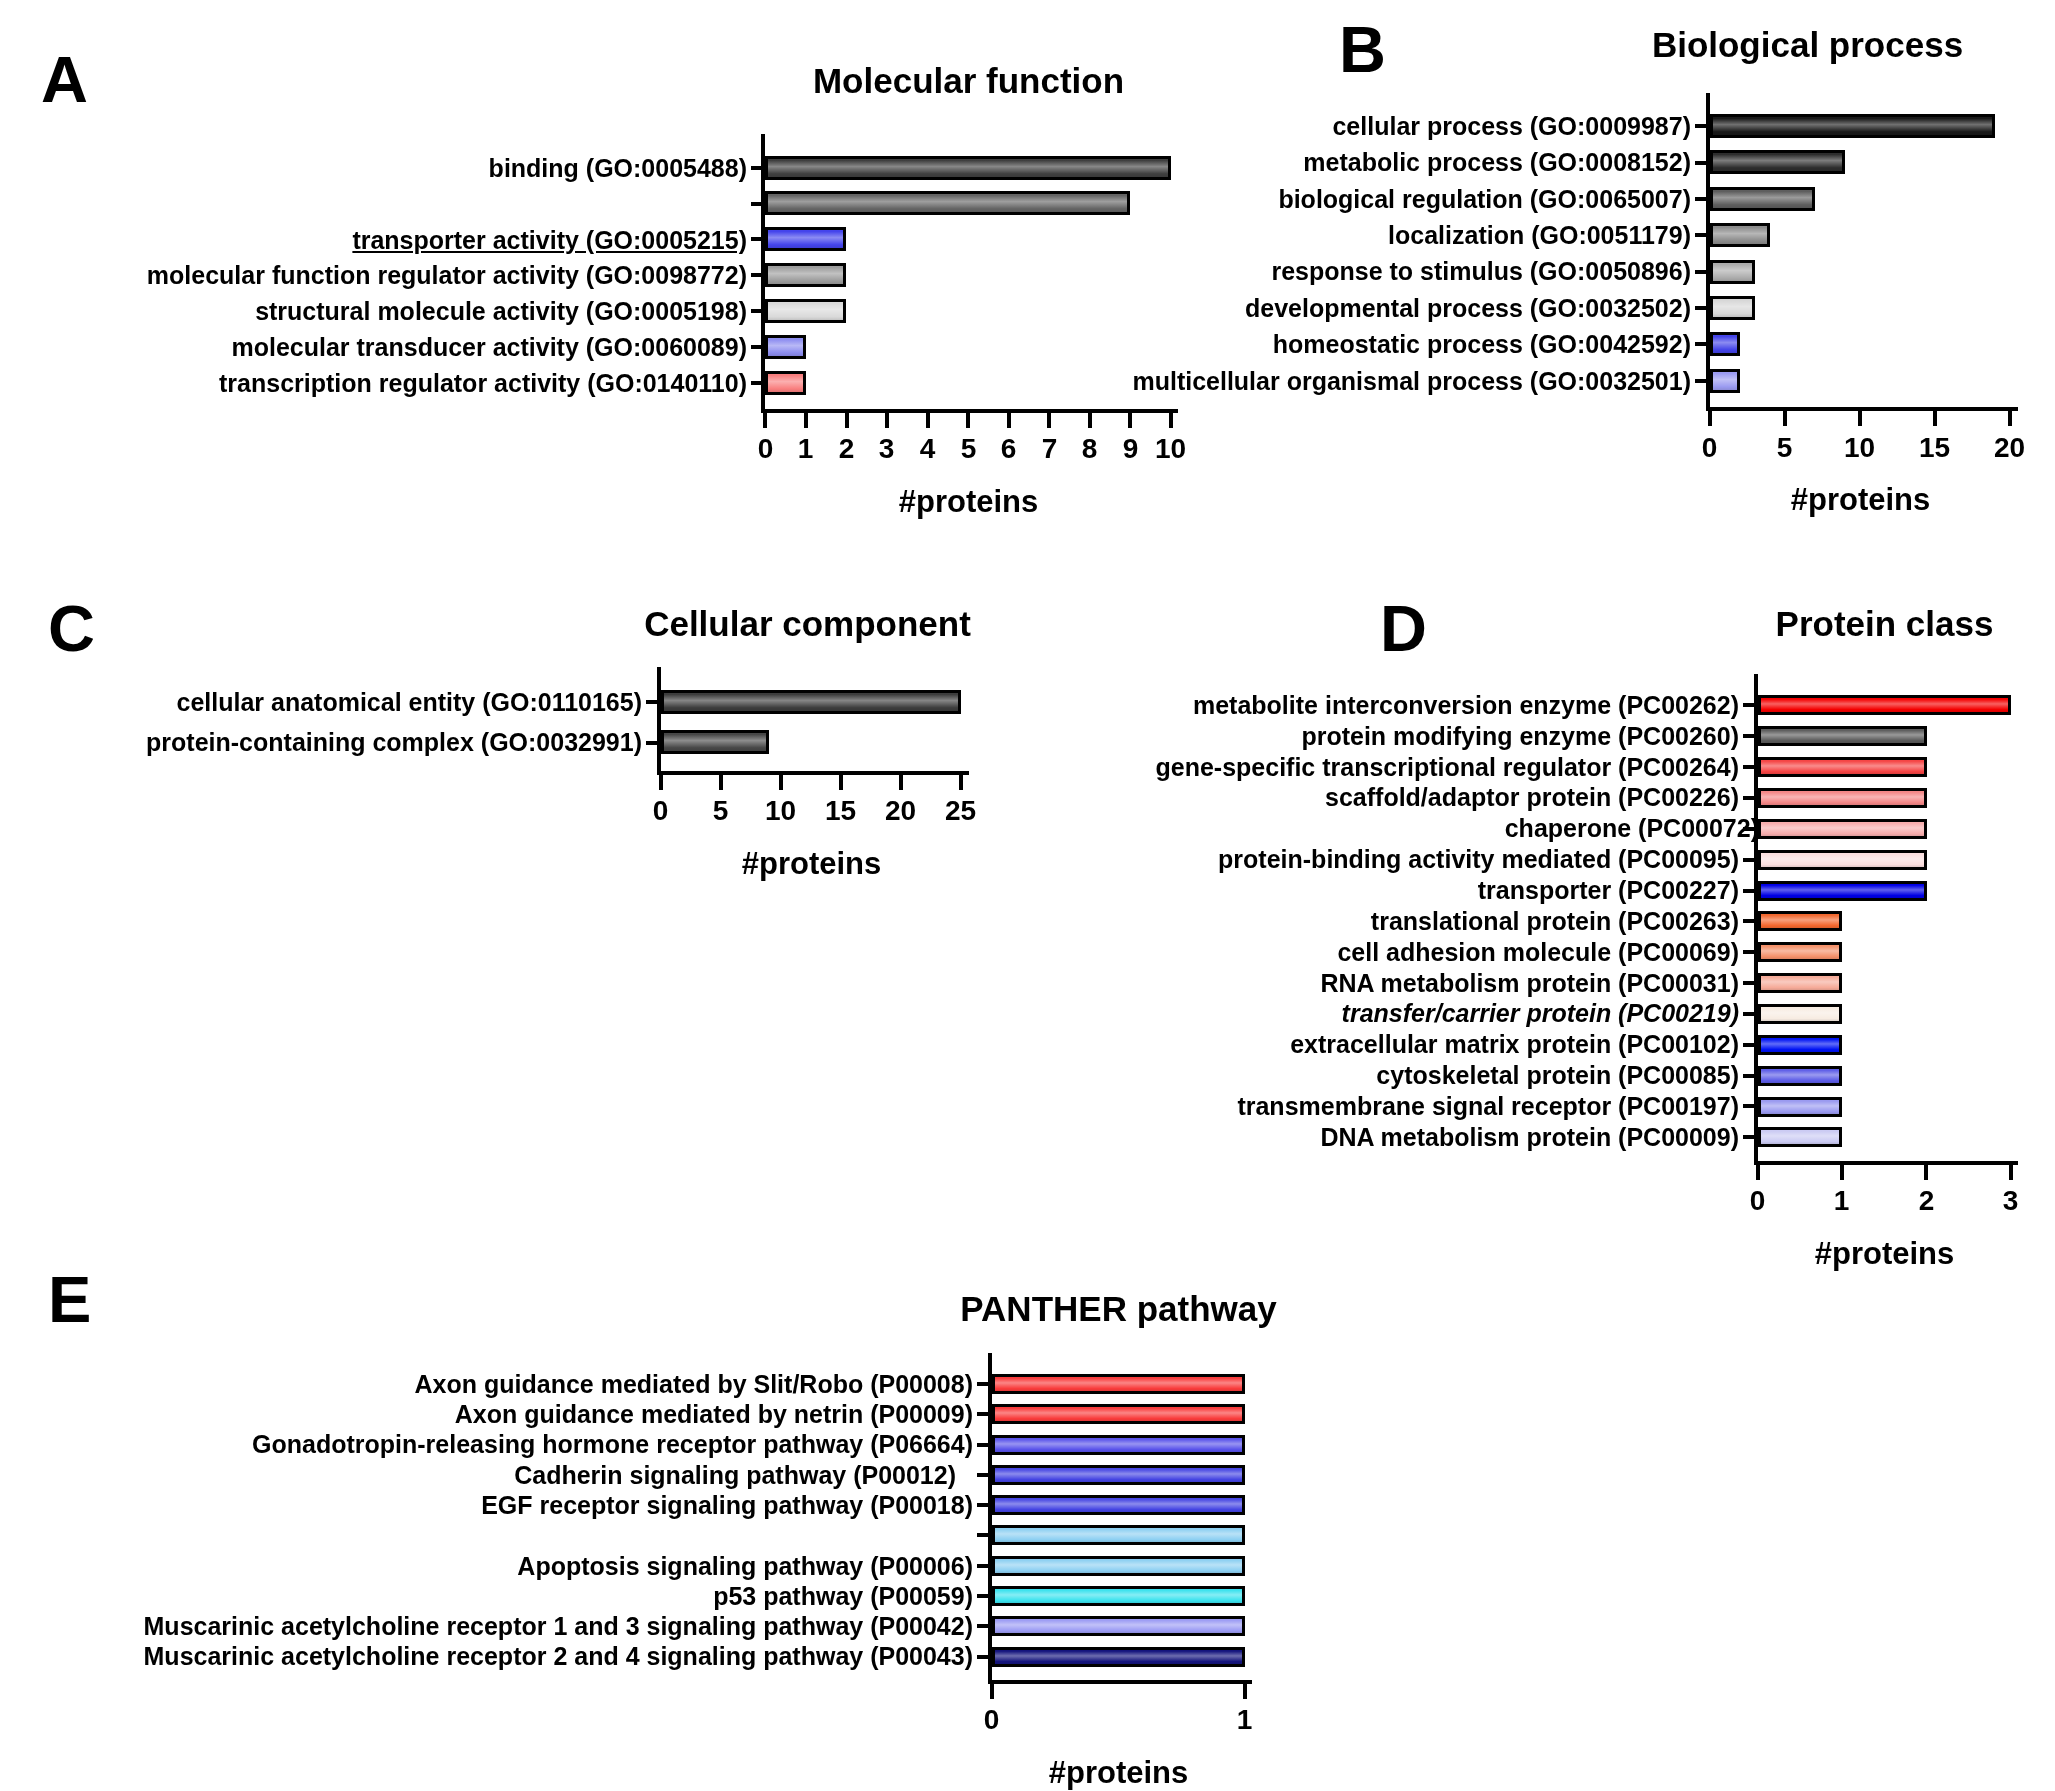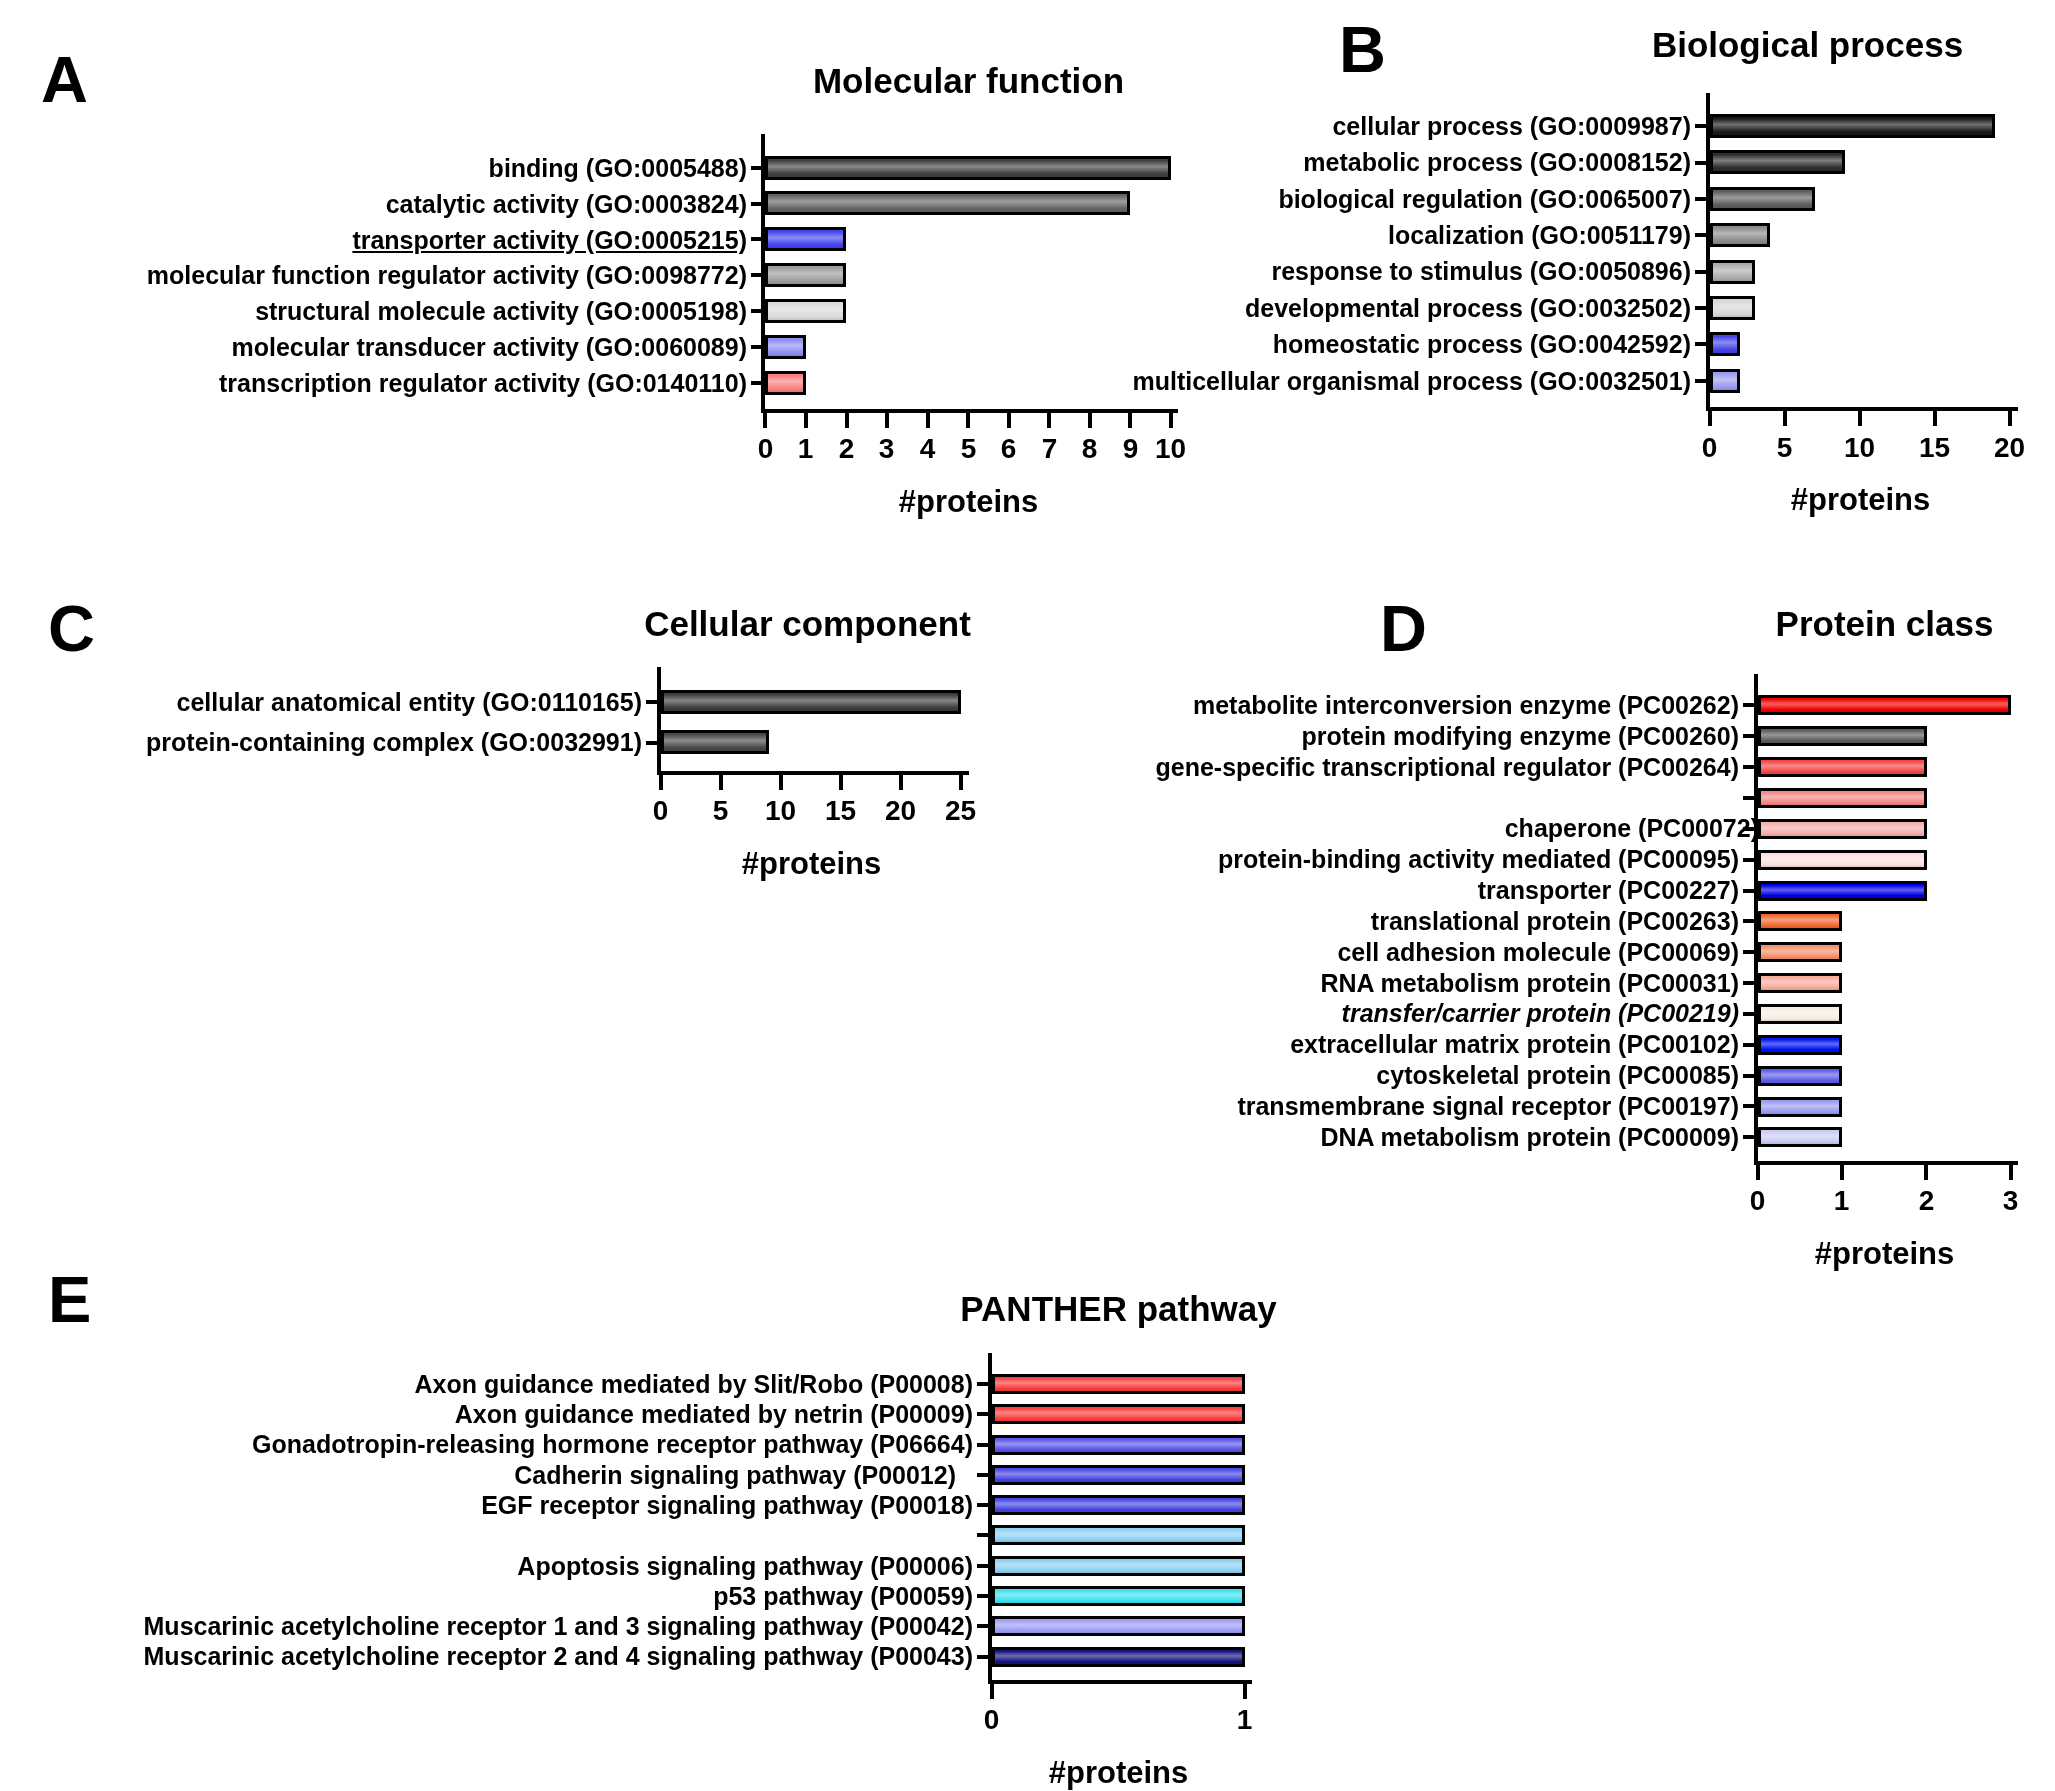--- a/index.html
+++ b/index.html
@@ -19,21 +19,20 @@
 </head>
 <body>
 
 <div class="fig">
     <div style="position: absolute; inset: 0px;">
       <div class="panel-letter" style="left: 41px; top: 47px;">A</div>
       <div class="panel-title" style="left: 638px; top: 62px;">Molecular function</div>
       <div class="cat-label" style="left: 47px; width: 700px; top: 150px; height: 36px;">binding (GO:0005488)</div>
       <div class="rowtick" style="left: 751px; top: 166px; width: 14.3px; height: 3.9px;"></div>
       <div class="bar" title="binding (GO:0005488): 10" style="left: 765px; top: 156px; height: 24px; width: 406px; background: rgb(63, 63, 63);"></div>
-      <div class="cat-label" style="left: 47px; width: 700px; top: 186px; height: 36px;">catalytic activity (GO:0003824)</div>
       <div class="rowtick" style="left: 751px; top: 202px; width: 14.3px; height: 3.9px;"></div>
       <div class="bar" title="catalytic activity (GO:0003824): 9" style="left: 765px; top: 191px; height: 24px; width: 365px; background: rgb(100, 100, 100);"></div>
       <div class="cat-label" style="left: 47px; width: 700px; top: 222px; height: 36px; text-decoration: underline;">transporter activity (GO:0005215)</div>
       <div class="rowtick" style="left: 751px; top: 237px; width: 14.3px; height: 3.9px;"></div>
       <div class="bar" title="transporter activity (GO:0005215): 2" style="left: 765px; top: 227px; height: 24px; width: 81px; background: rgb(68, 68, 236);"></div>
       <div class="cat-label" style="left: 47px; width: 700px; top: 257px; height: 36px;">molecular function regulator activity (GO:0098772)</div>
       <div class="rowtick" style="left: 751px; top: 273px; width: 14.3px; height: 3.9px;"></div>
       <div class="bar" title="molecular function regulator activity (GO:0098772): 2" style="left: 765px; top: 263px; height: 24px; width: 81px; background: rgb(156, 156, 156);"></div>
       <div class="cat-label" style="left: 47px; width: 700px; top: 293px; height: 36px;">structural molecule activity (GO:0005198)</div>
       <div class="rowtick" style="left: 751px; top: 309px; width: 14.3px; height: 3.9px;"></div>
@@ -141,20 +140,21 @@
       <div class="panel-title" style="left: 1554px; top: 605px;">Protein class</div>
       <div class="cat-label" style="left: 1074px; width: 665px; top: 690px; height: 31px;">metabolite interconversion enzyme (PC00262)</div>
       <div class="rowtick" style="left: 1743px; top: 703px; width: 14.3px; height: 3.9px;"></div>
       <div class="bar" title="metabolite interconversion enzyme (PC00262): 3" style="left: 1758px; top: 695px; height: 20px; width: 253px; background: rgb(244, 0, 0);"></div>
       <div class="cat-label" style="left: 1074px; width: 665px; top: 721px; height: 31px;">protein modifying enzyme (PC00260)</div>
       <div class="rowtick" style="left: 1743px; top: 734px; width: 14.3px; height: 3.9px;"></div>
       <div class="bar" title="protein modifying enzyme (PC00260): 2" style="left: 1758px; top: 726px; height: 20px; width: 169px; background: rgb(91, 91, 91);"></div>
       <div class="cat-label" style="left: 1074px; width: 665px; top: 752px; height: 31px;">gene-specific transcriptional regulator (PC00264)</div>
       <div class="rowtick" style="left: 1743px; top: 765px; width: 14.3px; height: 3.9px;"></div>
       <div class="bar" title="gene-specific transcriptional regulator (PC00264): 2" style="left: 1758px; top: 757px; height: 20px; width: 169px; background: rgb(245, 69, 69);"></div>
+      <div class="cat-label" style="left: 1074px; width: 665px; top: 782px; height: 31px;">scaffold/adaptor protein (PC00226)</div>
       <div class="rowtick" style="left: 1743px; top: 796px; width: 14.3px; height: 3.9px;"></div>
       <div class="bar" title="scaffold/adaptor protein (PC00226): 2" style="left: 1758px; top: 788px; height: 20px; width: 169px; background: rgb(244, 135, 135);"></div>
       <div class="cat-label" style="left: 1094px; width: 665px; top: 813px; height: 31px;">chaperone (PC00072)</div>
       <div class="rowtick" style="left: 1743px; top: 827px; width: 14.3px; height: 3.9px;"></div>
       <div class="bar" title="chaperone (PC00072): 2" style="left: 1758px; top: 819px; height: 20px; width: 169px; background: rgb(247, 173, 173);"></div>
       <div class="cat-label" style="left: 1074px; width: 665px; top: 844px; height: 31px;">protein-binding activity mediated (PC00095)</div>
       <div class="rowtick" style="left: 1743px; top: 858px; width: 14.3px; height: 3.9px;"></div>
       <div class="bar" title="protein-binding activity modulator (PC00095): 2" style="left: 1758px; top: 850px; height: 20px; width: 169px; background: rgb(251, 222, 222);"></div>
       <div class="cat-label" style="left: 1074px; width: 665px; top: 875px; height: 31px;">transporter (PC00227)</div>
       <div class="rowtick" style="left: 1743px; top: 889px; width: 14.3px; height: 3.9px;"></div>

